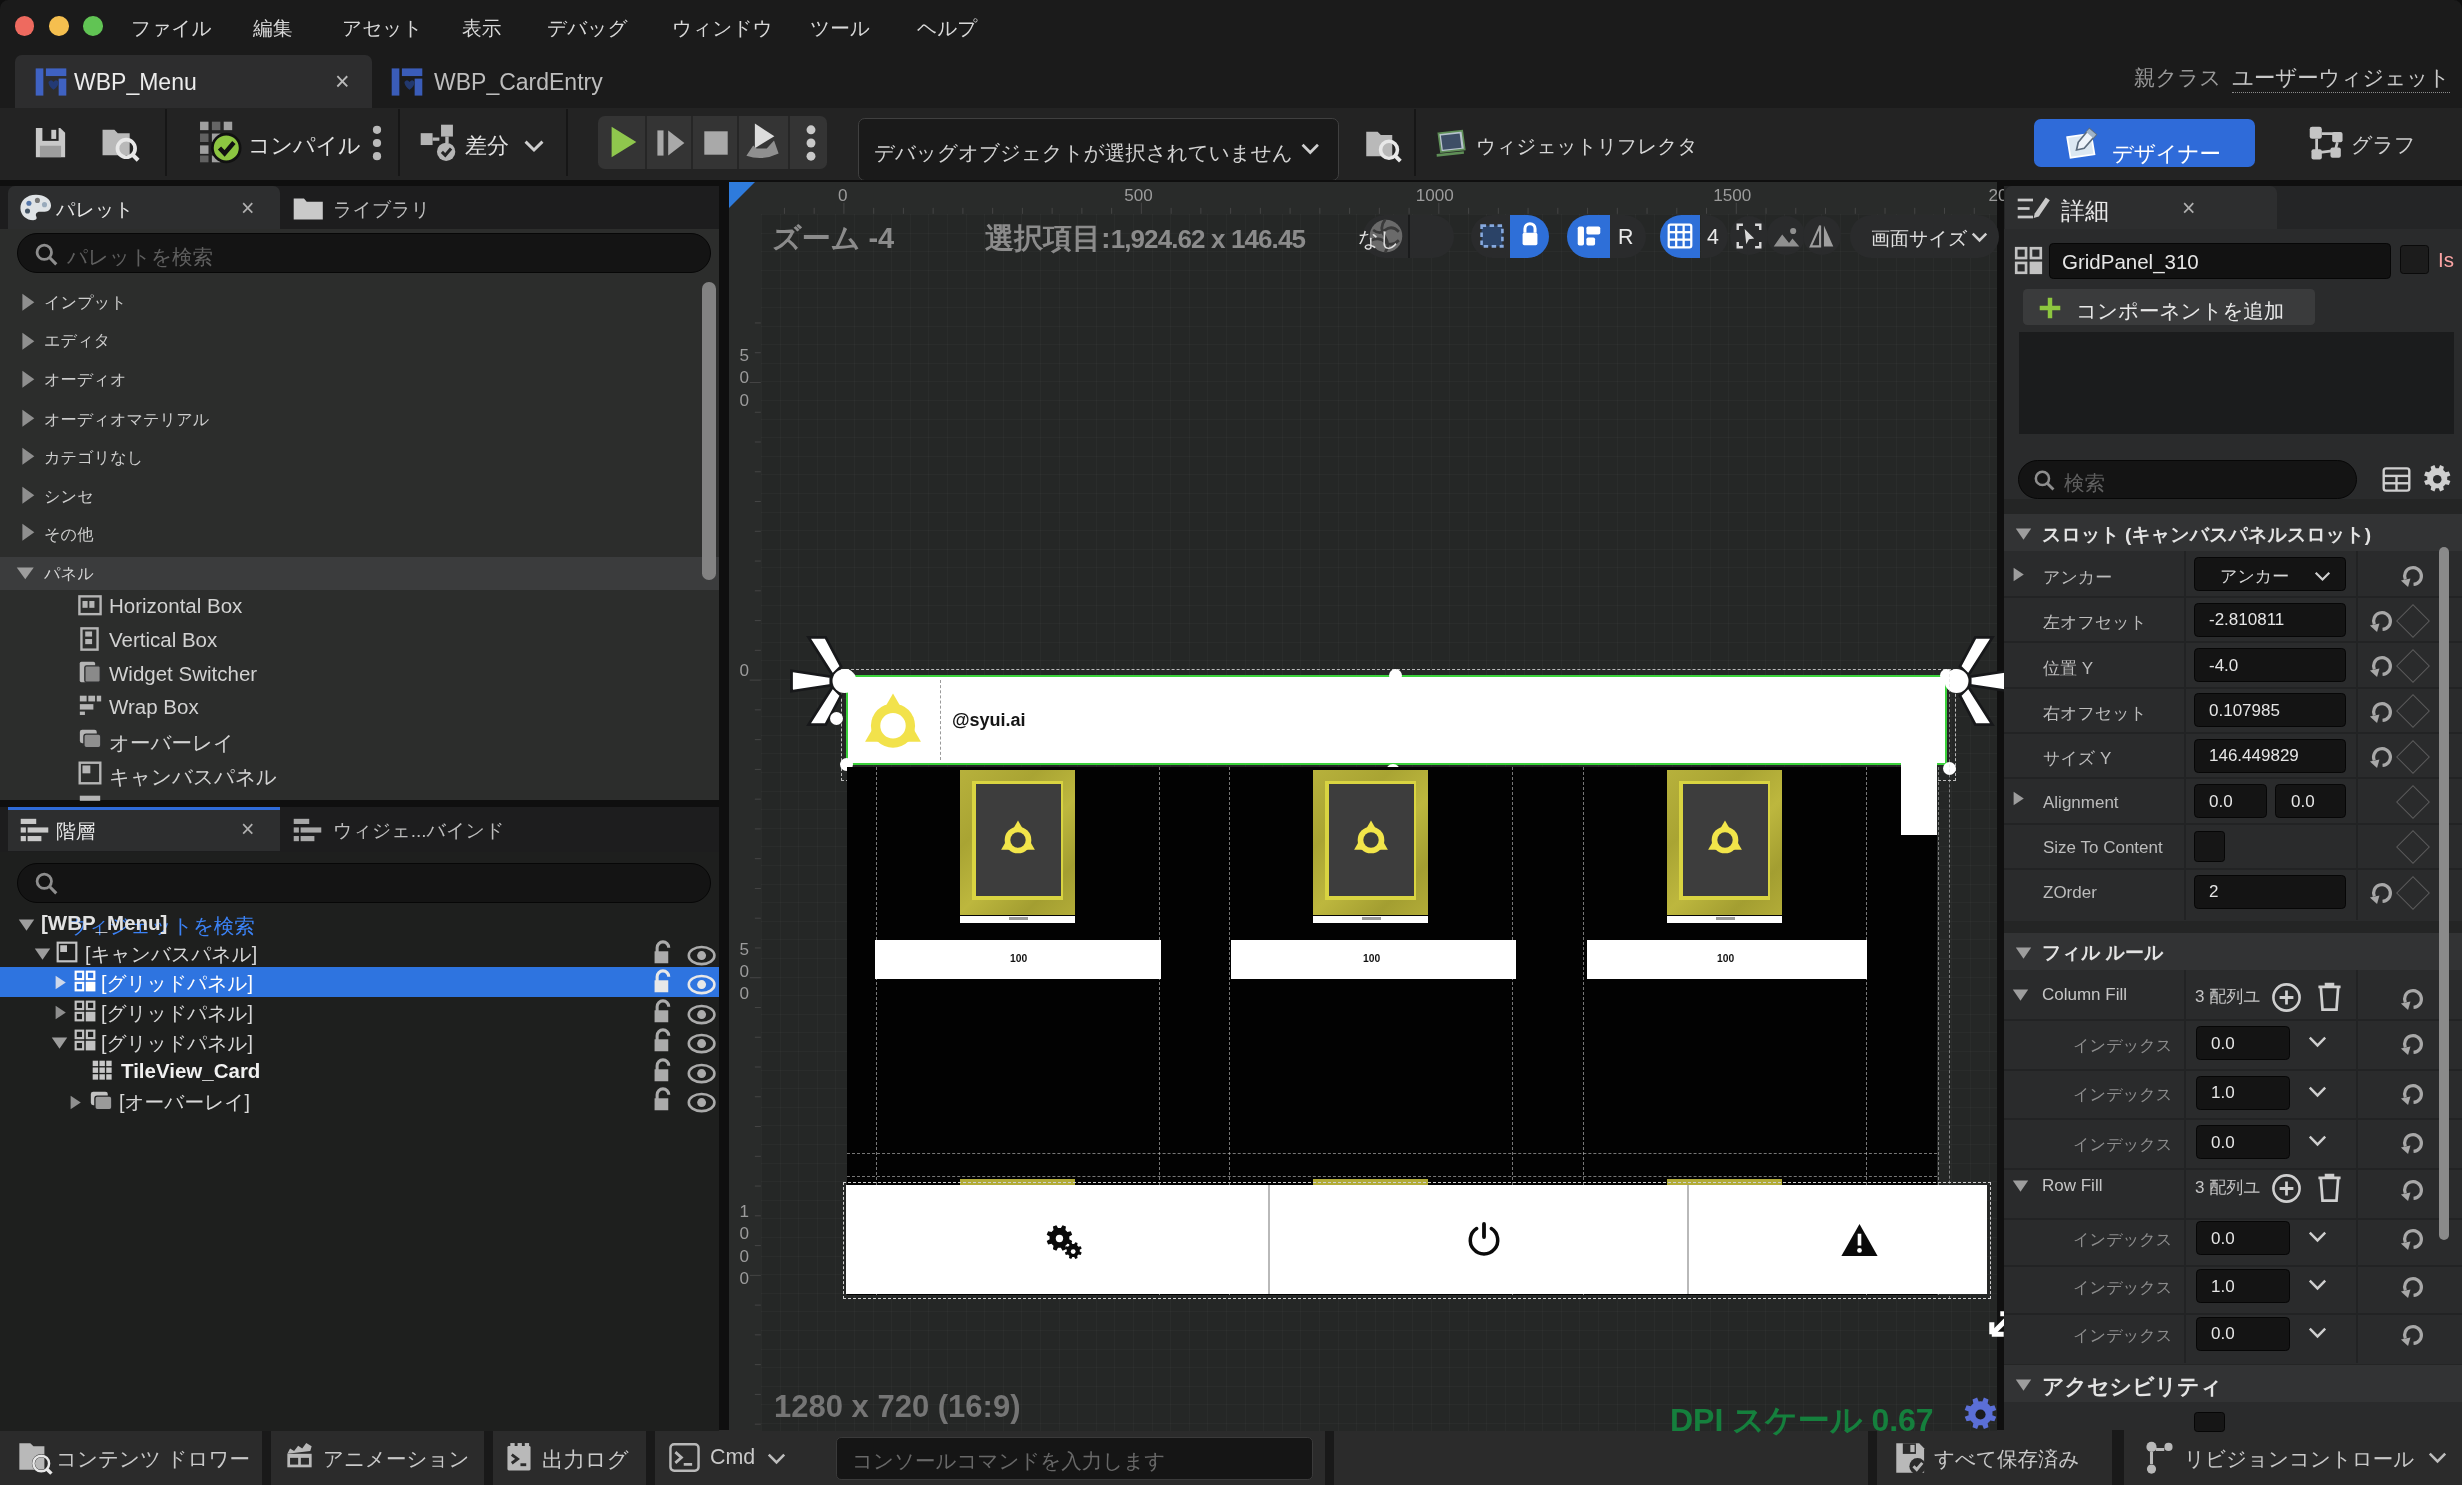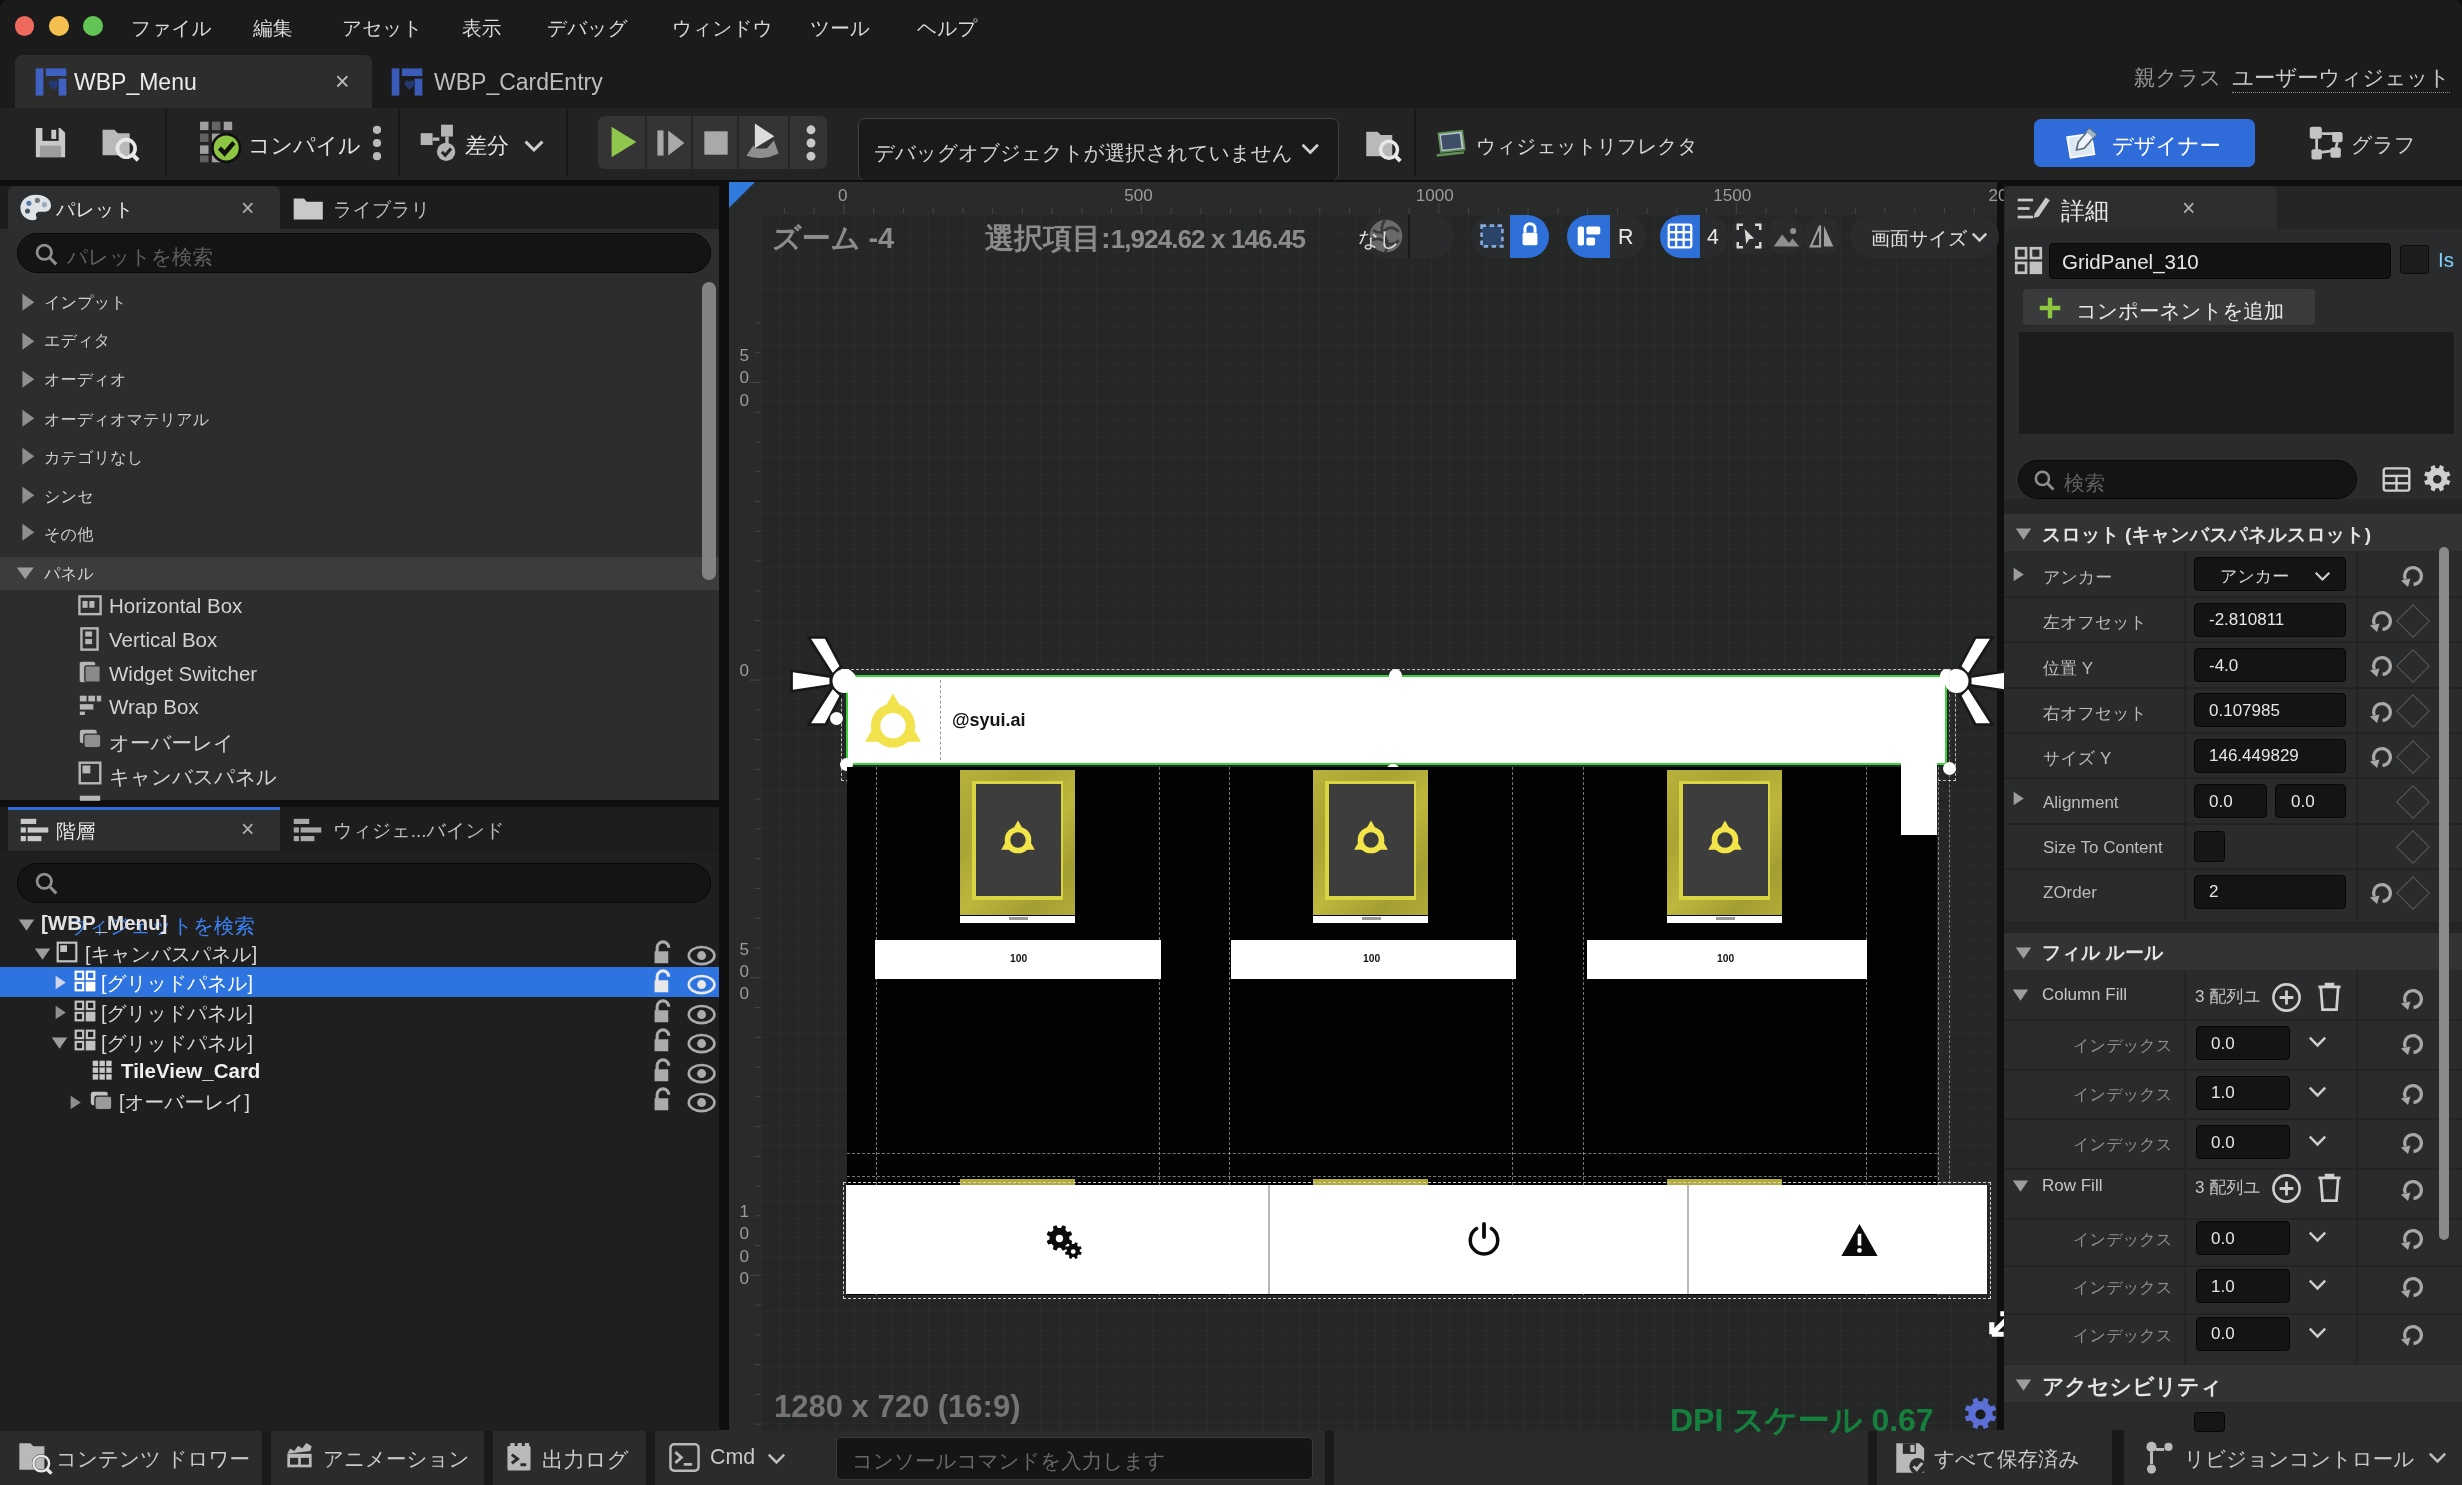--- a/index.html
+++ b/index.html
@@ -146,21 +146,21 @@
   <path d="M1 16 l16-1.7" stroke="#5f8f57" stroke-width="1.6"></path>
 </svg>
 <div class="txt" style="left:1476px;top:133px;font-size:19.7px;color:#d6d6d6;">ウィジェットリフレクタ</div>
 
 <div class="abs" style="left:2034px;top:119px;width:221px;height:48px;background:#2f6bd9;border-radius:6.8px;"></div>
 <svg class="abs" style="left:2062px;top:125px;" width="41" height="38" viewBox="0 0 24 22">
   <path d="M3 7 l14 -2 2 12 -14 2z" fill="#dce8f2" stroke="#fff" stroke-width="1"></path>
   <path d="M16 2 l4 3.5 -7 8 -4.5 1 1-4.5z" fill="#eef4fa" stroke="#5d6d7e" stroke-width="1"></path>
   <path d="M16 2 l4 3.5 -1.8 2 -4-3.5z" fill="#9fb3c8"></path>
 </svg>
-<div class="txt" style="left:2112px;top:131px;font-size:21.4px;color:#fff;">デザイナー</div>
+<div class="txt" style="left:2112px;top:139px;font-size:21.4px;color:#fff;">デザイナー</div>
 
 <svg class="abs" style="left:2308px;top:125px;" width="38" height="38" viewBox="0 0 22 22">
   <g fill="#c4c4c4">
     <rect x="1" y="1" width="7" height="7" rx="1.4"></rect>
     <rect x="14" y="4" width="6" height="6" rx="1.2"></rect>
     <rect x="2" y="14" width="6" height="6" rx="1.2"></rect>
     <rect x="13" y="13" width="6" height="6" rx="1.2"></rect>
   </g>
   <path d="M5 8 v8 M8 5 h8 M6 16 l8-1 M17 10 l-1 4" stroke="#c4c4c4" stroke-width="1.6"></path>
 </svg>
@@ -838,21 +838,21 @@
         <rect x="1" y="1" width="4.4" height="4.4"></rect>
         <rect x="7.6" y="1" width="4.4" height="4.4"></rect>
         <rect x="1" y="7.6" width="4.4" height="4.4"></rect>
         <rect x="7.6" y="7.6" width="4.4" height="4.4"></rect>
       </g>
       <rect x="7.6" y="7.6" width="4.4" height="4.4" fill="#c2c2c2"></rect>
     </svg>
 <div class="abs" style="left:2049px;top:243px;width:342px;height:36px;background:#121212;border:0.9px solid #060606;border-radius:4.3px;box-sizing:border-box;"></div>
 <div class="txt" style="left:2062px;top:250px;font-size:20.5px;color:#e6e6e6;">GridPanel_310</div>
 <div class="abs" style="left:2400px;top:245px;width:27px;height:27px;background:#1c1c1c;border:0.9px solid #0a0a0a;border-radius:3.4px;"></div>
-<div class="txt" style="left:2438px;top:248px;font-size:20.5px;color:#7dd3fc;">Is</div>
+<div class="txt" style="left:2438px;top:248px;font-size:20.5px;color:#fca5a5;">Is</div>
 
 <div class="abs" style="left:2023px;top:289px;width:292px;height:36px;background:#3a3b3c;border-radius:4.3px;"></div>
 <svg class="abs" style="left:2038px;top:296px;" width="24" height="24" viewBox="0 0 14 14">
       <path d="M7 1 v12 M1 7 h12" stroke="#8dc63f" stroke-width="2.6"></path>
     </svg>
 <div class="txt" style="left:2076px;top:297px;font-size:20.5px;color:#e8e8e8;text-align:center;">コンポーネントを追加</div>
 
 <div class="abs" style="left:2019px;top:332px;width:435px;height:102px;background:#1b1c1d;"></div>
 
 <div class="abs" style="left:2018px;top:460px;width:339px;height:39px;background:#141414;border:0.9px solid #070707;border-radius:19.7px;box-sizing:border-box;"></div>

